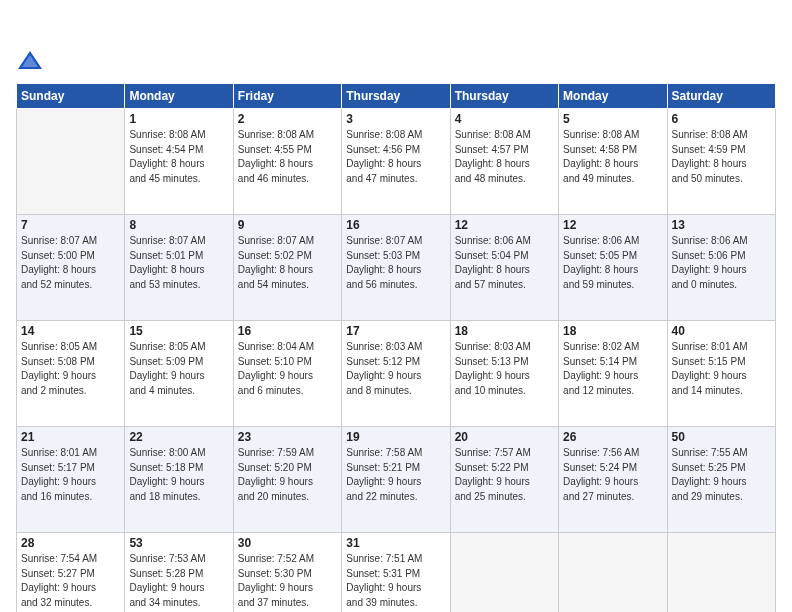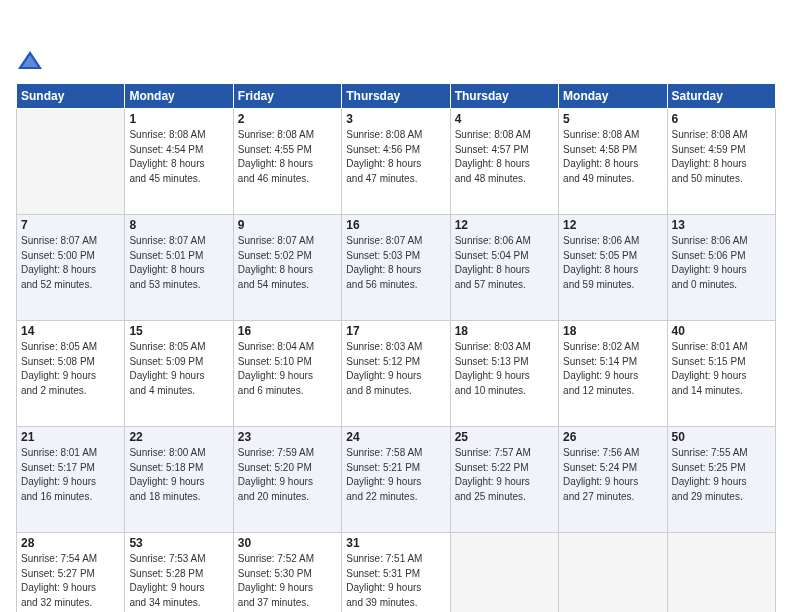--- a/index.html
+++ b/index.html
@@ -233,25 +233,25 @@
           </td>
           <td>
             <span class="day-num">22</span>
             <div class="day-info">Sunrise: 8:00 AM<br>Sunset: 5:18 PM<br>Daylight: 9 hours<br>and 18 minutes.</div>
           </td>
           <td>
             <span class="day-num">23</span>
             <div class="day-info">Sunrise: 7:59 AM<br>Sunset: 5:20 PM<br>Daylight: 9 hours<br>and 20 minutes.</div>
           </td>
           <td>
-            <span class="day-num">24</span>
+            <span class="day-num">19</span>
             <div class="day-info">Sunrise: 7:58 AM<br>Sunset: 5:21 PM<br>Daylight: 9 hours<br>and 22 minutes.</div>
           </td>
           <td>
-            <span class="day-num">25</span>
+            <span class="day-num">20</span>
             <div class="day-info">Sunrise: 7:57 AM<br>Sunset: 5:22 PM<br>Daylight: 9 hours<br>and 25 minutes.</div>
           </td>
           <td>
             <span class="day-num">26</span>
             <div class="day-info">Sunrise: 7:56 AM<br>Sunset: 5:24 PM<br>Daylight: 9 hours<br>and 27 minutes.</div>
           </td>
           <td>
             <span class="day-num">50</span>
             <div class="day-info">Sunrise: 7:55 AM<br>Sunset: 5:25 PM<br>Daylight: 9 hours<br>and 29 minutes.</div>
           </td>

